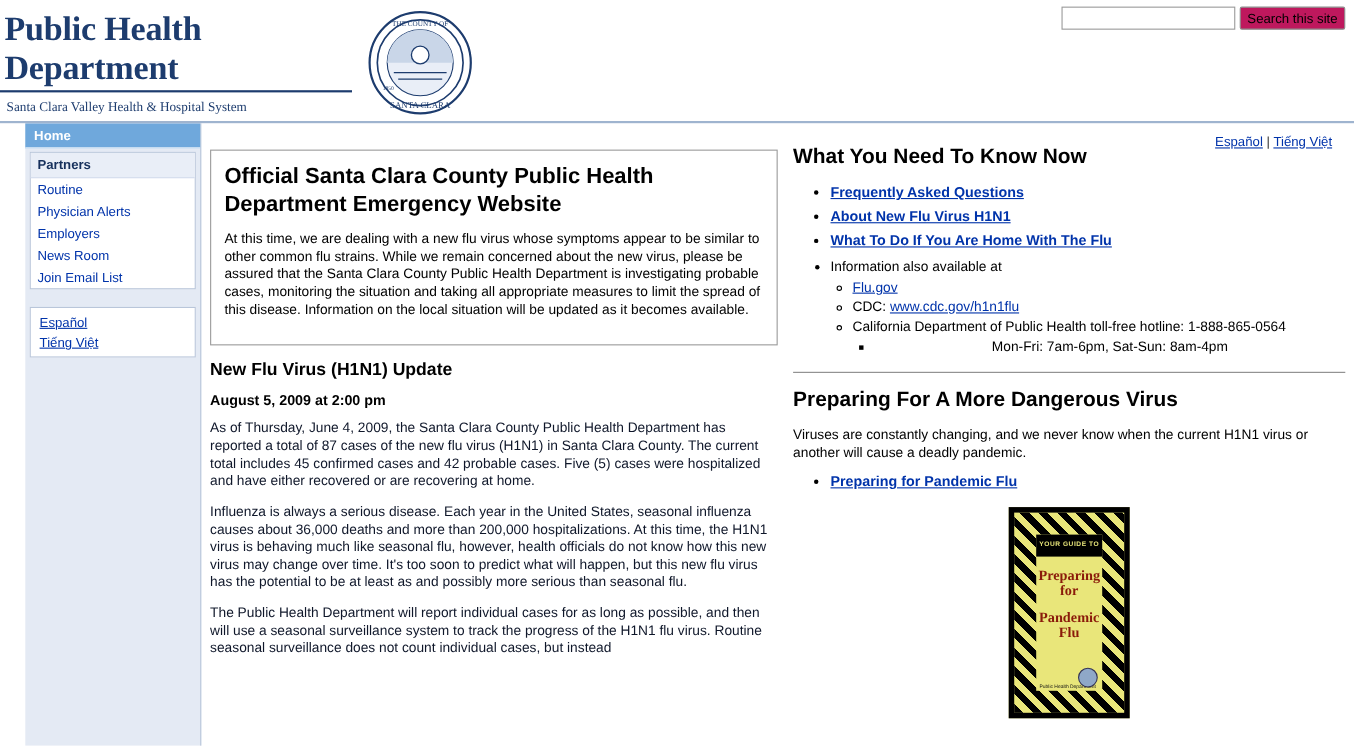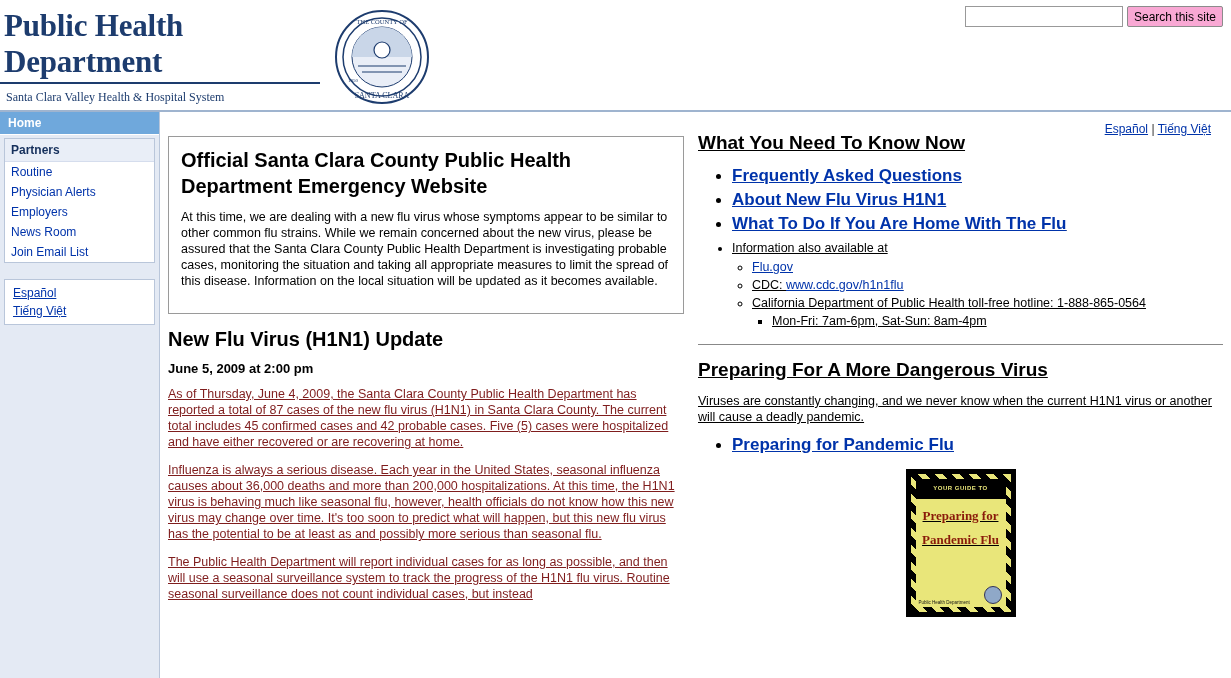--- a/index.html
+++ b/index.html
@@ -69,31 +69,32 @@
     border: 1px solid #999;
     background: #fff;
     font-size: 12px;
     padding: 1px 2px;
     font-family: "Liberation Sans", sans-serif;
   }
   .search-button {
     height: 21px;
     font-size: 12px;
     font-family: "Liberation Sans", sans-serif;
-    background: #f9a8d4;
+    background: #be185d;
     border: 1px solid #8c8c8c;
     border-radius: 2px;
     padding: 1px 6px;
     cursor: pointer;
   }
 
   
   .page {
     display: flex;
     height: 566px;
+    margin-left: 23px;
   }
   .sidebar {
     width: 159px;
     background: #e4eaf4;
     border-right: 1px solid #b9c6da;
     padding: 0;
     flex: 0 0 159px;
   }
   .nav-home {
     background: #6fa8dc;
@@ -146,21 +147,20 @@
   }
   .col-left {
     width: 516px;
     flex: 0 0 516px;
     padding-top: 18px;
   }
   .col-right {
     flex: 1;
     padding-top: 0px;
     position: relative;
-    text-decoration: underline;
   }
 
   .toplang {
     position: absolute;
     right: 12px;
     top: 4px;
     font-size: 12px;
     color: #333;
   }
   .toplang a {
@@ -181,54 +181,53 @@
     color: #000;
     font-weight: bold;
   }
   .callout p {
     font-size: 12.5px;
     line-height: 16px;
     margin: 0;
     color: #000;
   }
   .h2 {
-    font-size: 20px;
+    font-size: 16px;
     font-weight: bold;
     margin: 12px 0 10px 0;
     color: #000;
   }
   .h3 {
     font-size: 13px;
     font-weight: bold;
     margin: 0 0 10px 0;
     color: #000;
   }
   .body-p {
     font-size: 12.5px;
     line-height: 16px;
     margin: 0 0 12px 0;
-    color: #7f1d1d;
-    text-decoration: underline;
+    color: #0f172a;
   }
 
   
   .rh2 {
     font-size: 19px;
     font-weight: bold;
     margin: 14px 0 12px 0;
     color: #000;
   }
   ul.lvl1 {
     margin: 0 0 6px 0;
     padding-left: 34px;
     list-style-type: disc;
   }
   ul.lvl1 > li { margin-bottom: 4px; }
   .big-link {
-    font-size: 17px;
+    font-size: 13px;
     font-weight: bold;
     color: #0033aa;
     text-decoration: underline;
   }
   .plain-li {
     font-size: 12.5px;
     color: #000;
     line-height: 17px;
   }
   ul.lvl2 {
@@ -239,20 +238,21 @@
   ul.lvl2 > li {
     font-size: 12.5px;
     line-height: 17px;
     color: #000;
     margin-bottom: 1px;
   }
   ul.lvl3 {
     margin: 1px 0 0 0;
     padding-left: 20px;
     list-style-type: square;
+    text-align: center;
   }
   ul.lvl3 > li {
     font-size: 12.5px;
     line-height: 17px;
     color: #000;
   }
   .inline-link {
     color: #0033aa;
     text-decoration: underline;
   }
@@ -269,28 +269,28 @@
   }
 
   
   .booklet-wrap {
     display: flex;
     justify-content: center;
     margin-top: 14px;
   }
   .booklet {
     width: 110px;
-    height: 148px;
+    height: 192px;
     background: #e9e67a;
     border: 5px solid #000;
     box-sizing: border-box;
     position: relative;
     background-image:
       repeating-linear-gradient(45deg, #000 0 6px, #e9e67a 6px 12px);
-    padding: 5px;
+    padding: 20px;
   }
   .booklet-inner {
     background: #e9e67a;
     width: 100%;
     height: 100%;
     position: relative;
   }
   .booklet-top {
     background: #000;
     color: #e9e67a;
@@ -383,21 +383,21 @@
 
   <div class="content">
 
     <div class="col-left">
       <div class="callout">
         <h1>Official Santa Clara County Public Health Department Emergency Website</h1>
         <p>At this time, we are dealing with a new flu virus whose symptoms appear to be similar to other common flu strains. While we remain concerned about the new virus, please be assured that the Santa Clara County Public Health Department is investigating probable cases, monitoring the situation and taking all appropriate measures to limit the spread of this disease. Information on the local situation will be updated as it becomes available.</p>
       </div>
 
       <div class="h2">New Flu Virus (H1N1) Update</div>
-      <div class="h3">June 5, 2009 at 2:00 pm</div>
+      <div class="h3">August 5, 2009 at 2:00 pm</div>
 
       <p class="body-p">As of Thursday, June 4, 2009, the Santa Clara County Public Health Department has reported a total of 87 cases of the new flu virus (H1N1) in Santa Clara County. The current total includes 45 confirmed cases and 42 probable cases. Five (5) cases were hospitalized and have either recovered or are recovering at home.</p>
       <p class="body-p">Influenza is always a serious disease. Each year in the United States, seasonal influenza causes about 36,000 deaths and more than 200,000 hospitalizations. At this time, the H1N1 virus is behaving much like seasonal flu, however, health officials do not know how this new virus may change over time. It's too soon to predict what will happen, but this new flu virus has the potential to be at least as and possibly more serious than seasonal flu.</p>
       <p class="body-p">The Public Health Department will report individual cases for as long as possible, and then will use a seasonal surveillance system to track the progress of the H1N1 flu virus. Routine seasonal surveillance does not count individual cases, but instead</p>
     </div>
 
     <div class="col-right">
 
       <div class="toplang">
         <a href="#">Español</a>

